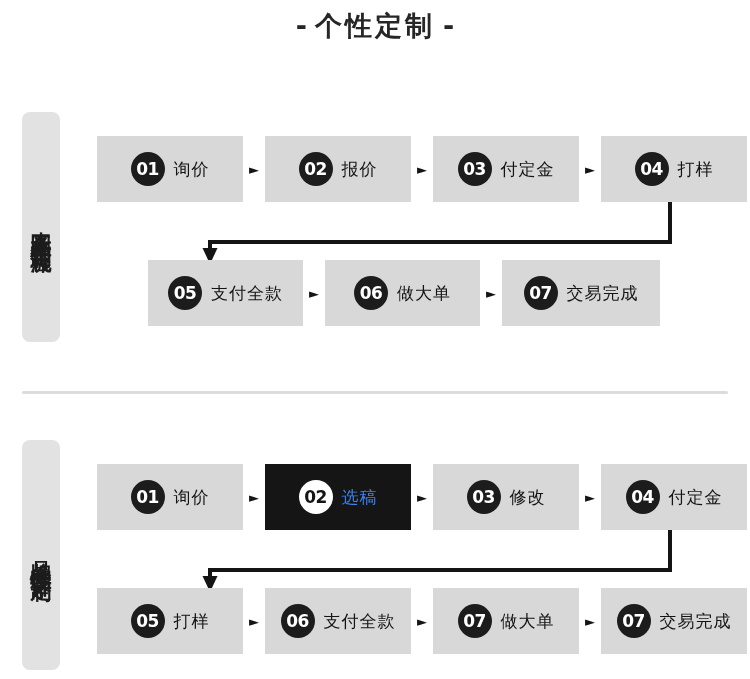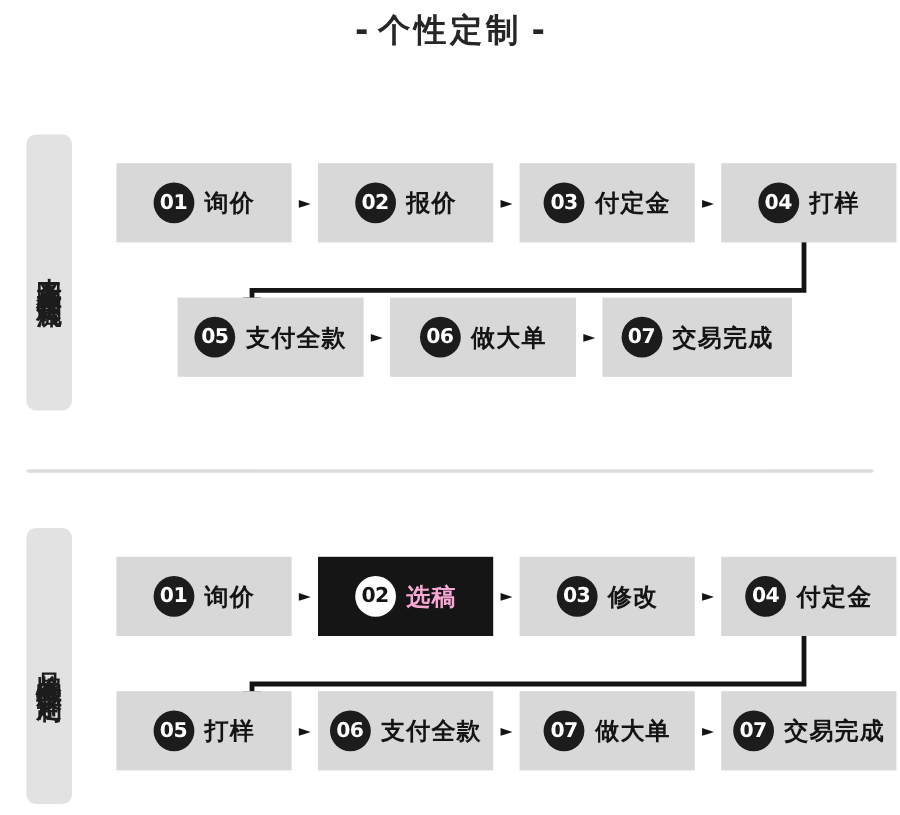--- a/index.html
+++ b/index.html
@@ -80,21 +80,21 @@
   }
 
   
   .row {
     position: absolute;
     display: flex;
     align-items: center;
     height: 66px;
   }
   .row-top { top: 24px; }
-  .row-bottom { top: 136px; }
+  .row-bottom { top: 148px; }
 
   
   .step {
     background: #d8d8d8;
     height: 66px;
     display: flex;
     align-items: center;
     justify-content: center;
     gap: 9px;
     padding: 0 14px;
@@ -116,28 +116,28 @@
     letter-spacing: -0.5px;
     flex: 0 0 auto;
     font-family: "DejaVu Sans", "Liberation Sans", sans-serif;
   }
   .step.highlight .step-num {
     background: #ffffff;
     color: #151515;
   }
 
   .step-label {
-    font-size: 20px;
-    font-weight: bold;
+    font-size: 17px;
+    font-weight: normal;
     letter-spacing: 1px;
     color: #141414;
     white-space: nowrap;
     line-height: 1;
   }
-  .step.highlight .step-label { color: #f9a8d4; }
+  .step.highlight .step-label { color: #3b82f6; }
 
   
   .arrow {
     flex: 0 0 auto;
     width: 22px;
     text-align: center;
     font-size: 13px;
     line-height: 1;
     color: #141414;
     user-select: none;

